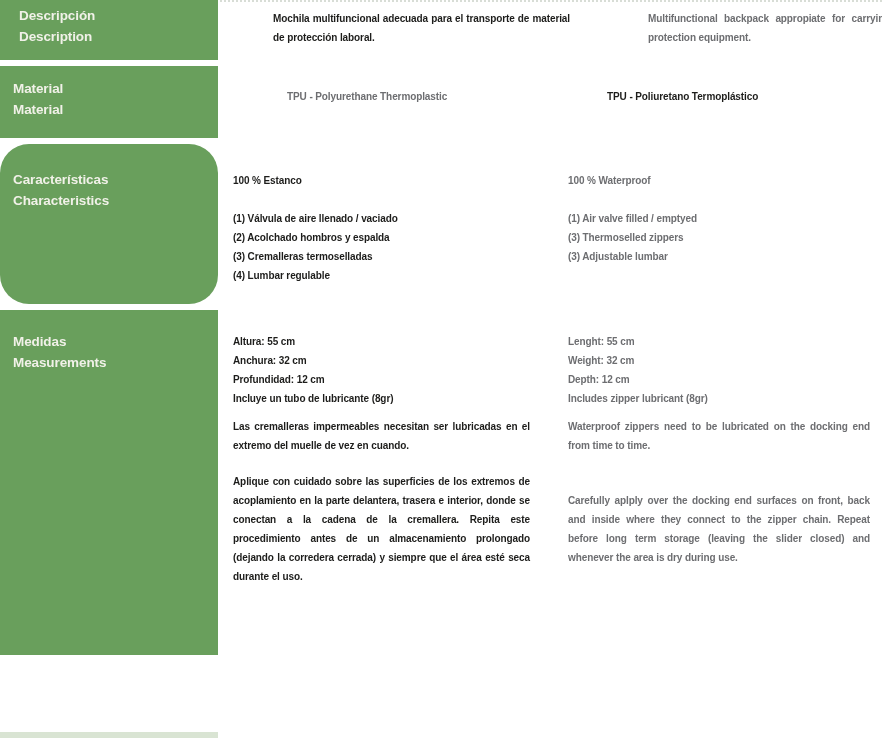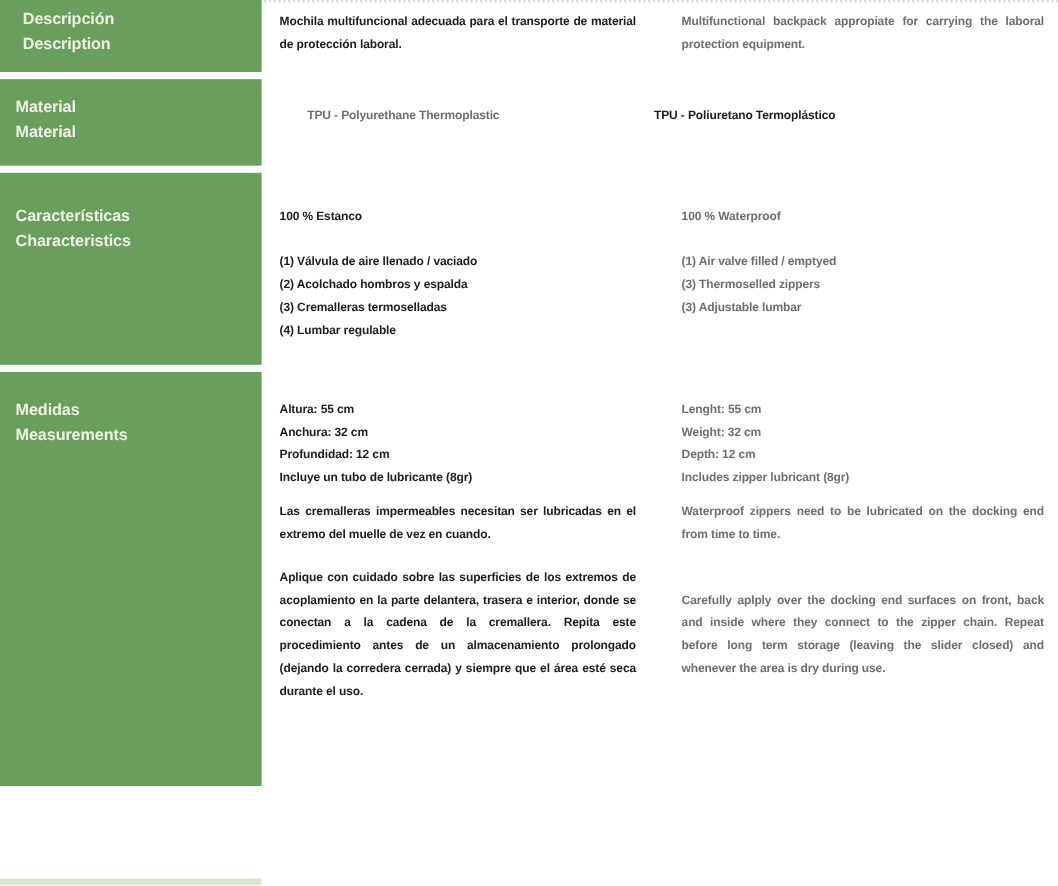--- a/index.html
+++ b/index.html
@@ -14,39 +14,39 @@
   }
   .top-rule{
     position:absolute;top:0;left:220px;right:0;height:0;
     border-top:2px dotted #c4cbc1;opacity:.65;
   }
   .spec-row{
     display:grid;
     grid-template-columns:218px 312px 340px;
     width:870px;
   }
-  .row-1{height:66px;}
+  .row-1{height:66px;gap:40px;}
   .row-2{height:77px;}
-  .row-3{height:78px;}
+  .row-3{height:78px;gap:31px;}
   .row-4{height:166px;}
   .row-5{height:351px;}
 
   .label-box{
     box-sizing:border-box;
     background:#699f5c;
     height:calc(100% - 6px);
     color:#f1f1e8;
     font-size:13.5px;
     line-height:21px;
     padding:15px 8px 0 13px;
   }
   .row-1 .label-box{padding-top:5px;padding-left:19px;}
   .row-2 .label-box{padding-top:15px;}
   .row-3 .label-box{padding-top:12px;}
-  .row-4 .label-box{padding-top:25px;}
+  .row-4 .label-box{padding-top:25px;border-radius:29px;}
   .row-5 .label-box{padding-top:21px;height:345px;}
   .bottom-strip{
     position:absolute;left:0;bottom:0;width:218px;height:6px;
     background:#d9e4d3;
   }
 
   .cell{
     box-sizing:border-box;
     font-size:10px;
     line-height:19px;

